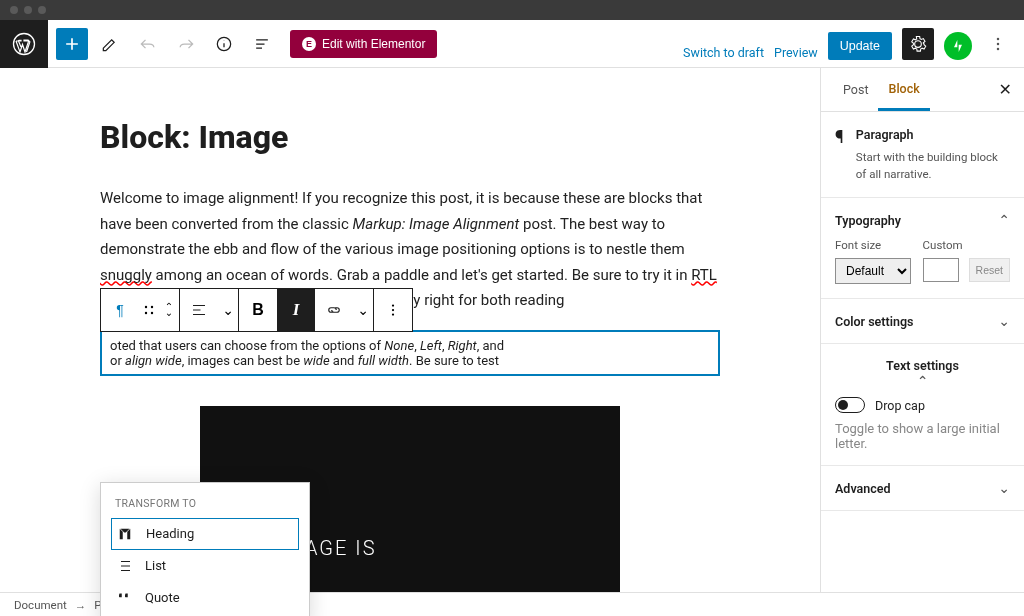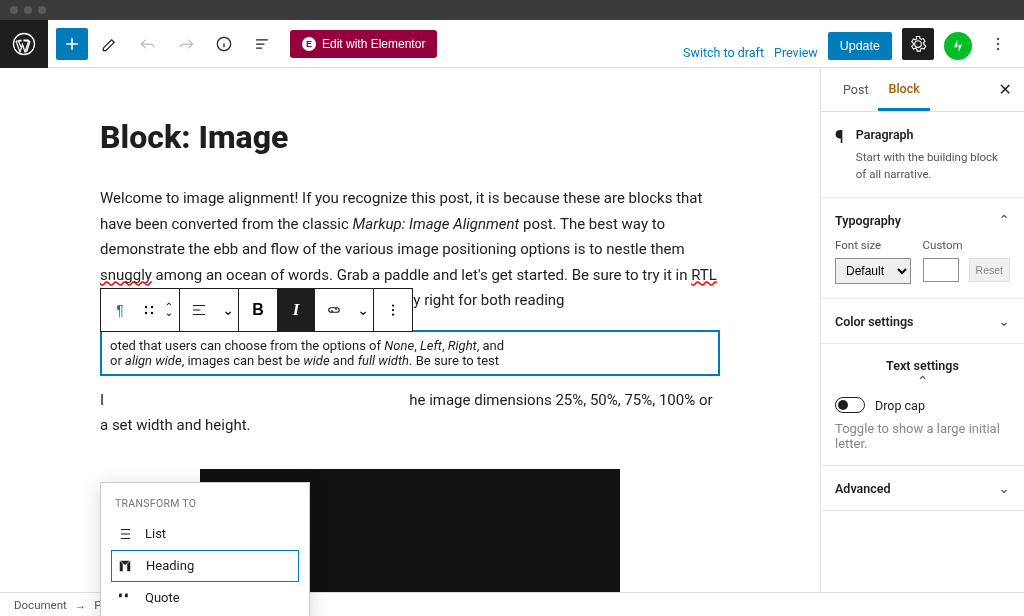--- a/index.html
+++ b/index.html
@@ -206,44 +206,43 @@
                   <circle cx="12" cy="18" r="1.5"></circle>
                 </svg>
               </button>
           </div>
         </div>
         <span>oted that users can choose from the options of </span><span class="italic">None</span>, <span class="italic">Left</span>, <span class="italic">Right</span><span>, and </span><br>
         <span>or </span><span class="italic">align wide</span><span>, images can best be </span><span class="italic">wide</span><span> and </span><span class="italic">full width</span><span>. Be sure to test</span>
 
         <div class="transform-popup">
           <div class="popup-title">TRANSFORM TO</div>
-          <div class="item">
-              <svg viewBox="0 0 24 24">
-                <path d="M8 6h12M8 12h12M8 18h12M4 6h.01M4 12h.01M4 18h.01" stroke="#1e1e1e" stroke-width="1.5"></path>
-              </svg>
-              <span>List</span>
-            </div>
           <div class="item selected">
               <svg viewBox="0 0 24 24">
                 <path d="M5 5l4 4v10H5zM19 5l-4 4v10h4z M5 5h14" fill="#1e1e1e"></path>
                 <path d="M6 5h12l-5 5H11z" fill="#1e1e1e"></path>
               </svg>
               <span>Heading</span>
             </div>
           <div class="item">
               <svg viewBox="0 0 24 24">
+                <path d="M8 6h12M8 12h12M8 18h12M4 6h.01M4 12h.01M4 18h.01" stroke="#1e1e1e" stroke-width="1.5"></path>
+              </svg>
+              <span>List</span>
+            </div>
+          <div class="item">
+              <svg viewBox="0 0 24 24">
                 <path d="M6 6c-1 2-1 5 0 5h3V6H6zm8 0c-1 2-1 5 0 5h3V6h-3z" fill="#1e1e1e"></path>
               </svg>
               <span>Quote</span>
             </div>
 
         </div>
       </div>
 
-      <p>I<span style="visibility:hidden">xxxxxxxxxxxxxxxxxxxxxxxxxxxxxxxxxxxxxxxxx</span><span>he image dimensions 25%, 50%, 75%, 100% or a set width and height.</span></p>
 
       <div class="image-block"><span>THIS IMAGE IS</span></div>
     </div>
 
     <div class="sidebar">
       <div class="sidebar-tabs">
         <div class="tab">Post</div>
         <div class="tab active">Block</div>
         <div class="close">✕</div>
       </div>

